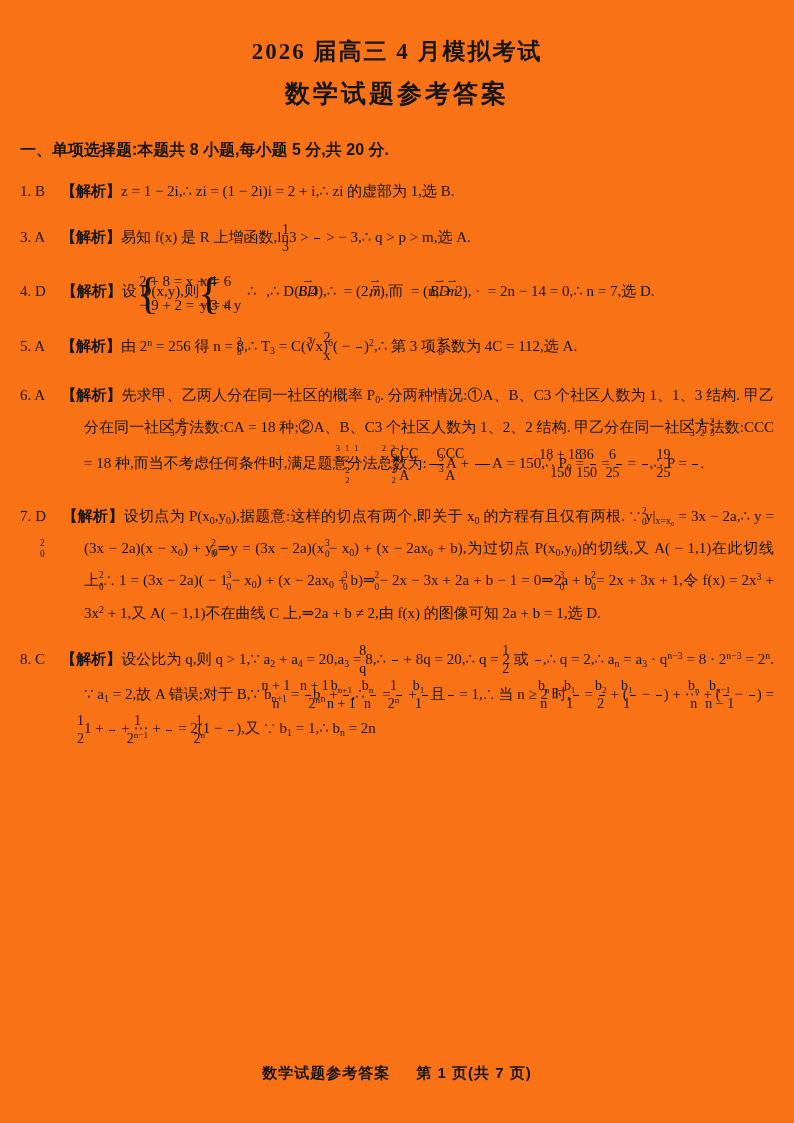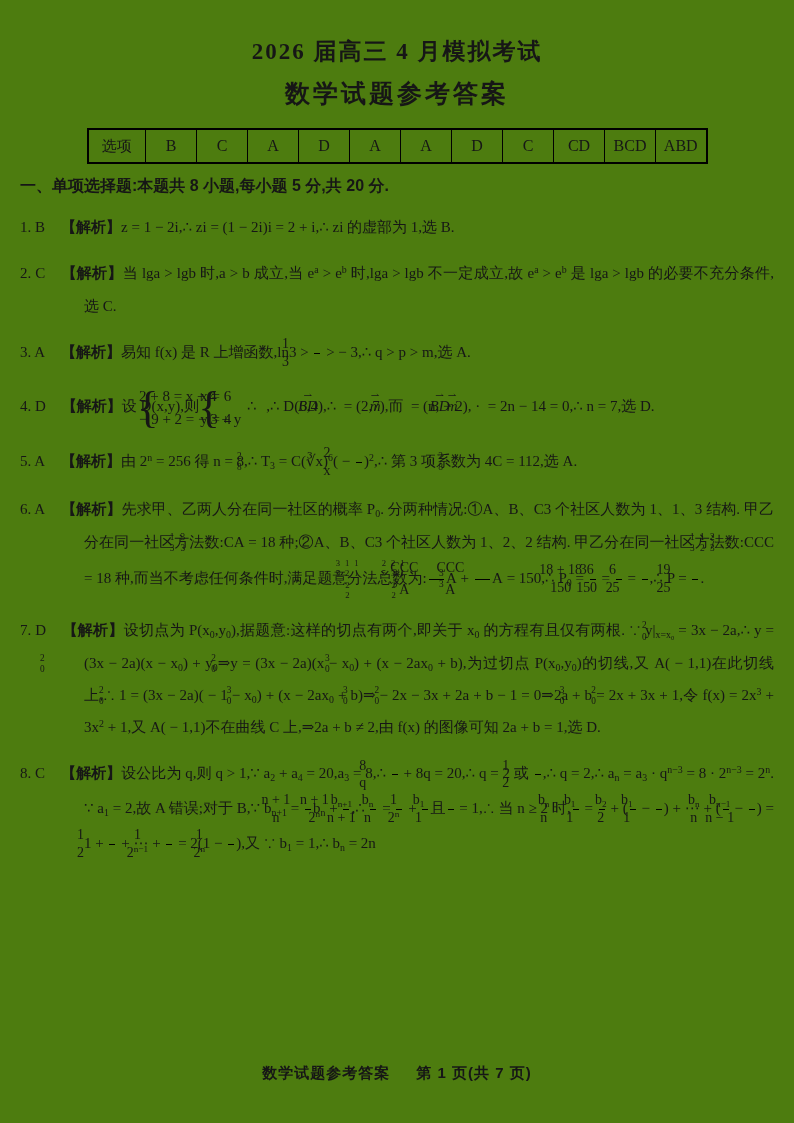--- a/index.html
+++ b/index.html
@@ -1,17 +1,17 @@
 <!DOCTYPE html>
 <html><head>
 <meta charset="utf-8">
 <style>
   *{margin:0;padding:0;box-sizing:border-box}
   html,body{background:#ffffff}
-  .page{position:relative;width:794px;height:1123px;background:#4d7c0f;color:#161616;
+  .page{position:relative;width:794px;height:1123px;background:#f97316;color:#161616;
         font-family:"Liberation Serif","DejaVu Serif",serif;font-size:15px;overflow:hidden;
         padding:30px 20px 0 20px}
   .title{text-align:center;font-size:23px;font-weight:700;letter-spacing:2px;margin-top:6px}
   .subtitle{text-align:center;font-size:25px;font-weight:700;letter-spacing:3px;margin-top:10px;
             font-family:"Liberation Sans","DejaVu Sans",sans-serif}
   table.answers{border-collapse:collapse;margin:18px auto 12px;text-align:center;border:2px solid #000}
   table.answers th,table.answers td{border:1px solid #000;height:34px;padding:0 4px;font-size:16px}
   table.answers th{width:58px;font-weight:400;font-size:15px}
   table.answers td{width:51px;font-weight:400}
   .section-heading{font-family:"Liberation Sans","DejaVu Sans",sans-serif;font-weight:700;
@@ -41,42 +41,27 @@
 </style>
 </head>
 <body>
 
 <div class="page">
   <div class="title">2026 届高三 4 月模拟考试</div>
   <div class="subtitle">数学试题参考答案</div>
 
   <table class="answers">
     <tbody>
-      <tr>
-        <th>选项</th>
-      <td>B</td>
-          <td>C</td>
-          <td>A</td>
-          <td>D</td>
-          <td>A</td>
-          <td>A</td>
-          <td>D</td>
-          <td>C</td>
-          <td>CD</td>
-          <td>BCD</td>
-          <td>ABD</td>
-        </tr>
     </tbody>
   </table>
 
   <div class="section-heading">一、单项选择题:本题共 8 小题,每小题 5 分,共 20 分.</div>
 
   <div>
       <p class="q"><span class="q-label">1. B</span><span class="q-marker">【解析】</span><span class="q-body">z = 1 − 2i,∴ zi = (1 − 2i)i = 2 + i,∴ zi 的虚部为 1,选 B.</span></p>
-      <p class="q"><span class="q-label">2. C</span><span class="q-marker">【解析】</span><span class="q-body">当 lga &gt; lgb 时,a &gt; b 成立,当 e<sup>a</sup> &gt; e<sup>b</sup> 时,lga &gt; lgb 不一定成立,故 e<sup>a</sup> &gt; e<sup>b</sup> 是 lga &gt; lgb 的必要不充分条件,选 C.</span></p>
       <p class="q"><span class="q-label">3. A</span><span class="q-marker">【解析】</span><span class="q-body">易知 f(x) 是 R 上增函数,ln3 &gt; <span class="frac"><span class="num">1</span><span class="den">3</span></span> &gt; − 3,∴ q &gt; p &gt; m,选 A.</span></p>
       <p class="q"><span class="q-label">4. D</span><span class="q-marker">【解析】</span><span class="q-body">设 D(x,y),则<span class="cases">
             <span class="brace">{</span>
             <span class="case-rows">
               <span class="case-row">2 + 8 = x + 4</span>
               <span class="case-row">− 9 + 2 = − 3 + y</span>
             </span>
           </span> ∴ <span class="cases">
             <span class="brace">{</span>
             <span class="case-rows">

